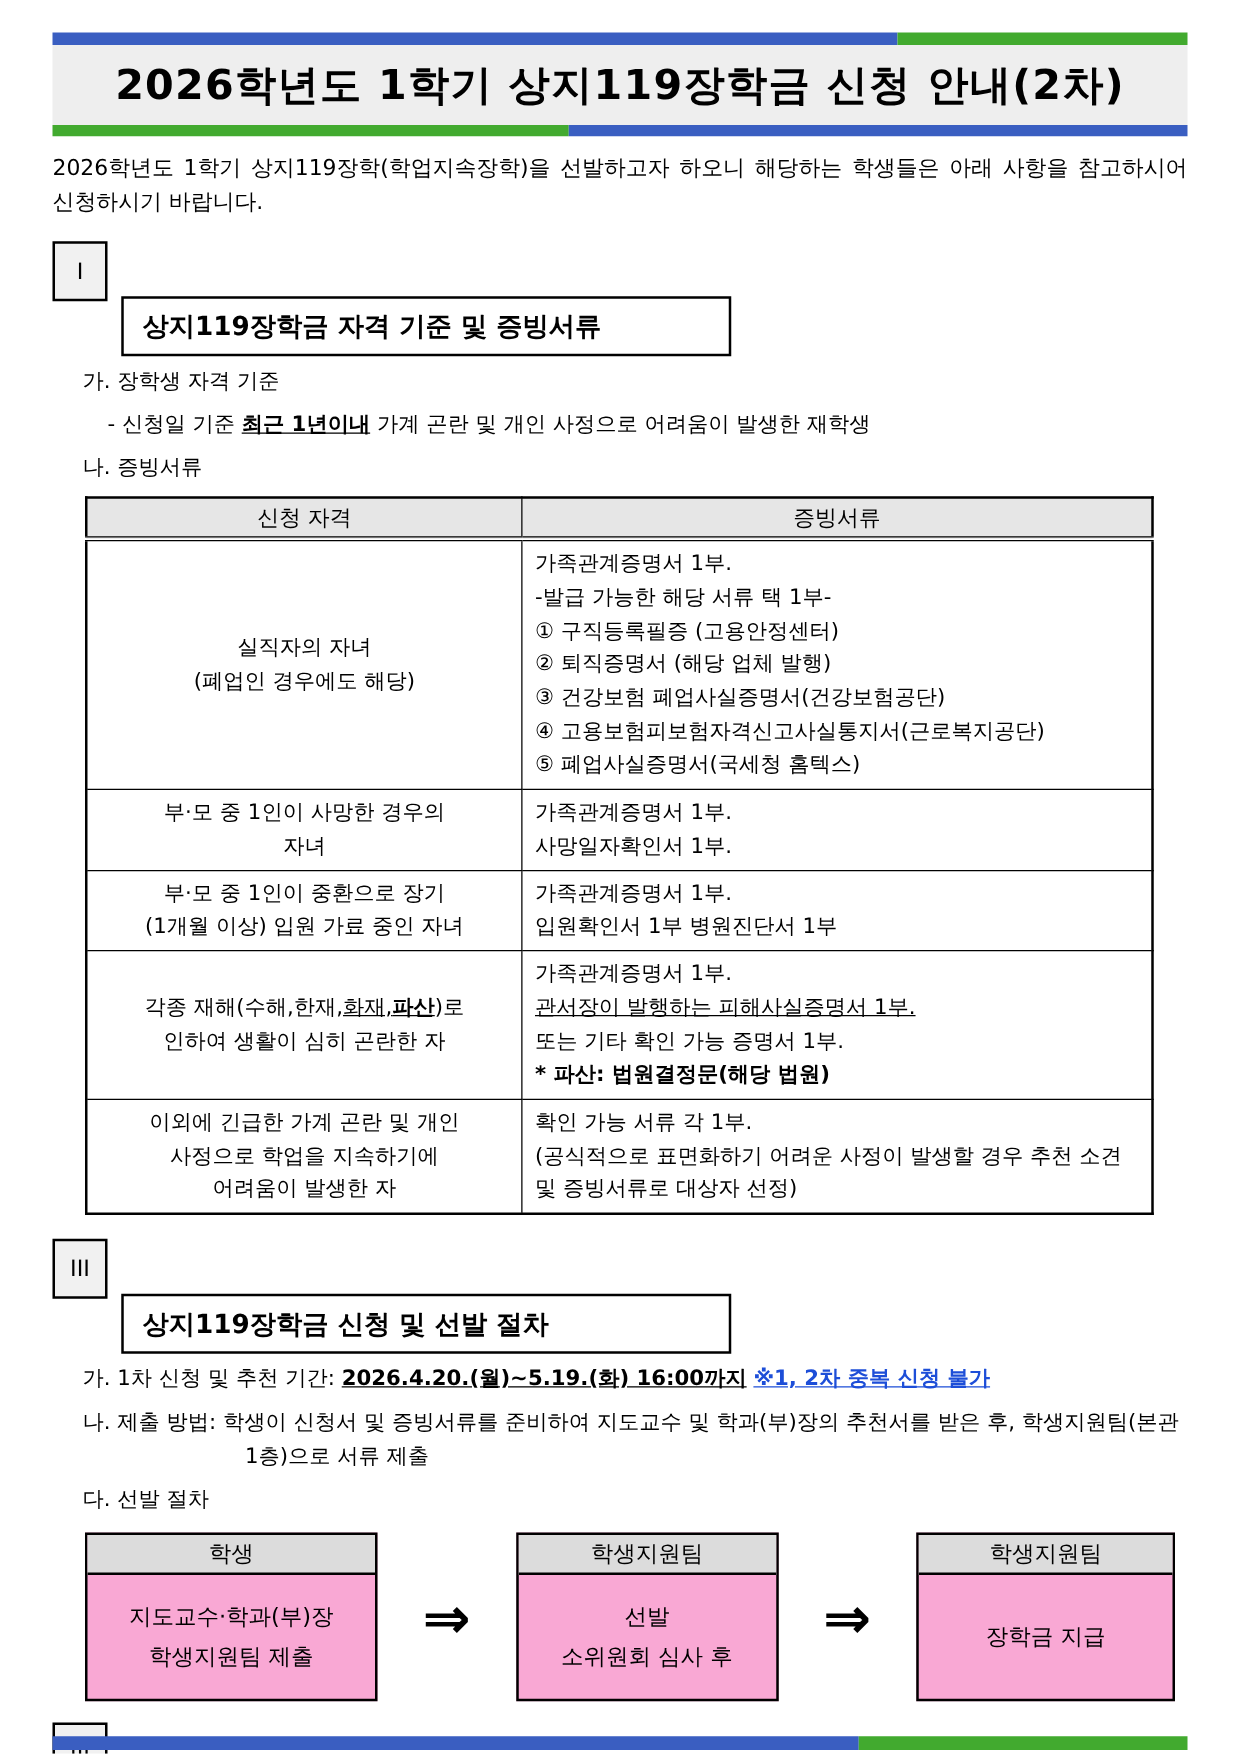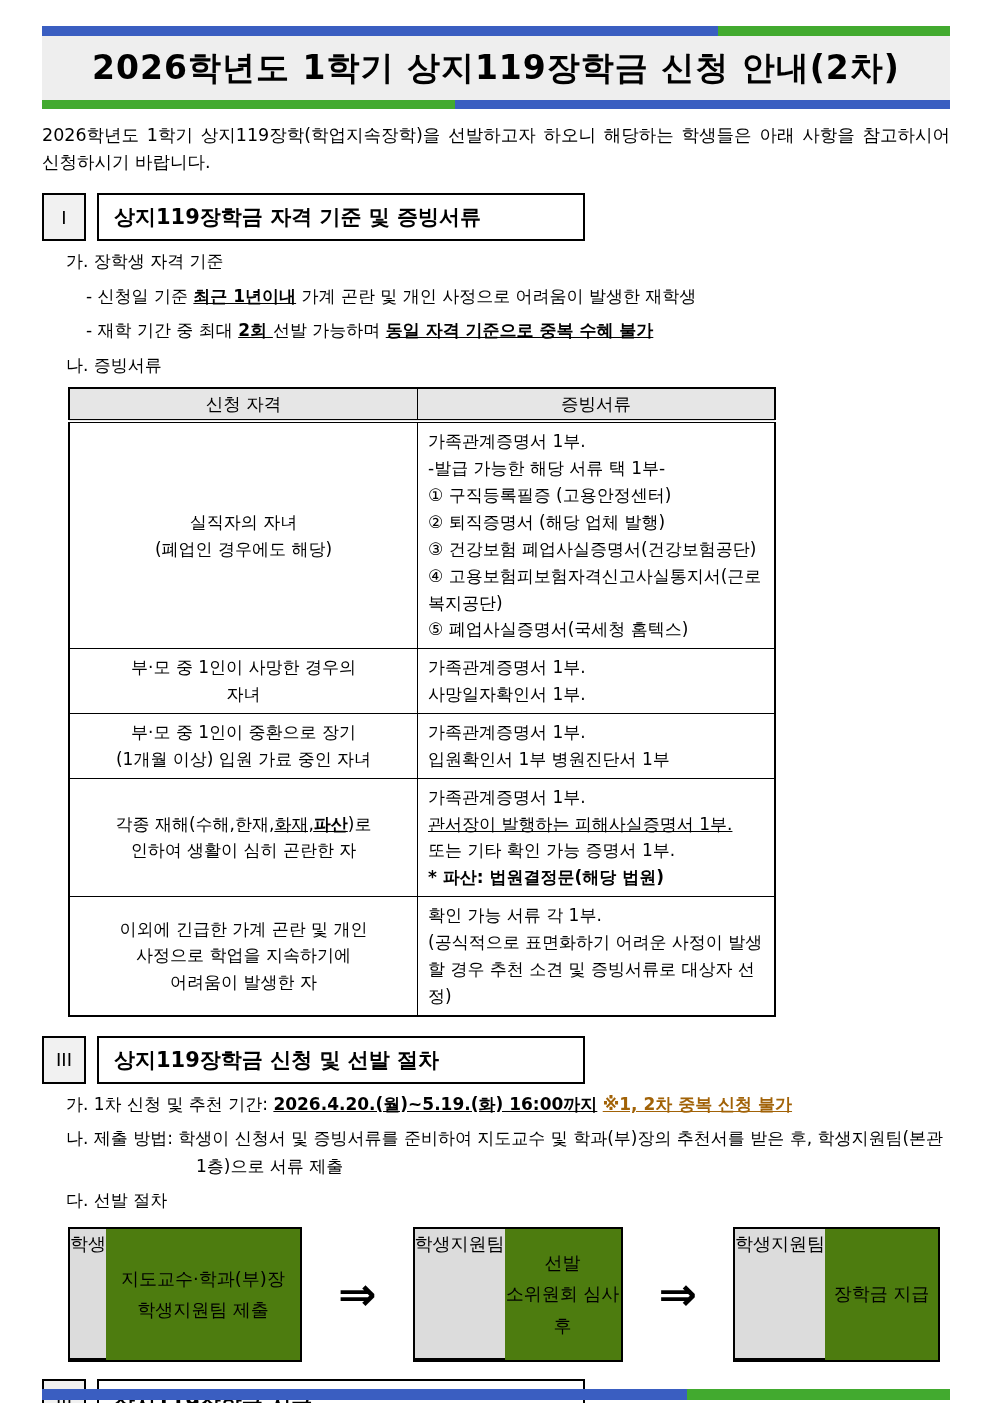--- a/index.html
+++ b/index.html
@@ -18,43 +18,43 @@
   .bar-under .seg-green{width:45.5%;background:#42aa2f;}
   .bar-under .seg-blue{flex:1;background:#3a5ec1;}
 
   .intro{margin-top:13px;font-size:17.5px;line-height:1.55;text-align:justify;}
 
   
   .sec{display:flex;gap:11px;margin-top:17px;align-items:stretch;}
   .sec .num{width:40px;height:44px;border:2px solid #000;background:#f1f1f1;
     display:flex;align-items:center;justify-content:center;font-size:18px;}
   .sec .ttl{width:454px;height:44px;border:2px solid #000;display:flex;align-items:center;
-    padding:0 15px;font-weight:bold;font-size:21px;background:#fff;}
+    padding:0 15px;font-weight:bold;font-size:21px;background:#fff;margin-top:44px;}
 
   .item{margin:7px 0 0 24px;font-size:17px;line-height:1.62;}
   .dash{margin-left:44px;}
   .hang{padding-left:130px;text-indent:-130px;}
 
   .b{font-weight:bold;}
   .u{text-decoration:underline;}
-  .c-blue{color:#a16207;}
-
-  
-  table.criteria{border-collapse:collapse;width:708px;margin:8px 4px 0 26px;font-size:17px;
+  .c-blue{color:#1d4ed8;}
+
+  
+  table.criteria{border-collapse:collapse;width:855px;margin:8px 4px 0 26px;font-size:17px;
     border:2px solid #000;table-layout:fixed;}
   table.criteria th{background:#e6e6e6;border:1px solid #000;border-bottom:4px double #000;
     font-weight:normal;font-size:17.5px;padding:3px 0;}
   table.criteria th.h-left{width:347px;}
   table.criteria td{border:1px solid #000;vertical-align:middle;padding:5px 8px;line-height:1.58;}
   table.criteria td.c-left{text-align:center;}
   table.criteria td.c-right{text-align:left;padding-left:10px;}
 
   
   .flow{display:flex;align-items:center;margin:12px 0 0 26px;width:872px;}
-  .fbox{border:2px solid #000;height:131px;display:flex;flex-direction:row;background:#4d7c0f;}
+  .fbox{border:2px solid #000;height:131px;display:flex;flex-direction:column;background:#f9a8d4;}
   .fbox1{width:230px;}
   .fbox2{width:206px;}
   .fbox3{width:203px;}
   .fhead{background:#dcdcdc;border-bottom:2px solid #000;text-align:center;font-size:18px;padding:3px 0;}
   .fbody{flex:1;display:flex;flex-direction:column;justify-content:center;text-align:center;
     font-size:18px;line-height:1.75;}
   .farrow{flex:1;text-align:center;font-size:46px;font-weight:bold;line-height:1;}
 
   
   .footer-bars{position:absolute;left:42px;bottom:3px;width:908px;height:11px;display:flex;}
@@ -81,21 +81,20 @@
 
     <div class="intro">2026학년도 1학기 상지119장학(학업지속장학)을 선발하고자 하오니 해당하는 학생들은 아래 사항을 참고하시어 신청하시기 바랍니다.</div>
 
     <div class="sec">
       <div class="num">I</div>
       <div class="ttl">상지119장학금 자격 기준 및 증빙서류</div>
     </div>
 
     <div class="item">가. 장학생 자격 기준</div>
     <div class="item dash"><span>- 신청일 기준 </span><span class="b u">최근 1년이내</span><span> 가계 곤란 및 개인 사정으로 어려움이 발생한 재학생</span></div>
-    <div class="item dash"><span>- 재학 기간 중 최대 </span><span class="b u">2회 </span><span>선발 가능하며 </span><span class="b u">동일 자격 기준으로 중복 수혜 불가</span></div>
     <div class="item">나. 증빙서류</div>
 
     <table class="criteria">
       <thead>
         <tr>
           <th class="h-left">신청 자격</th>
           <th>증빙서류</th>
         </tr>
       </thead>
       <tbody>

